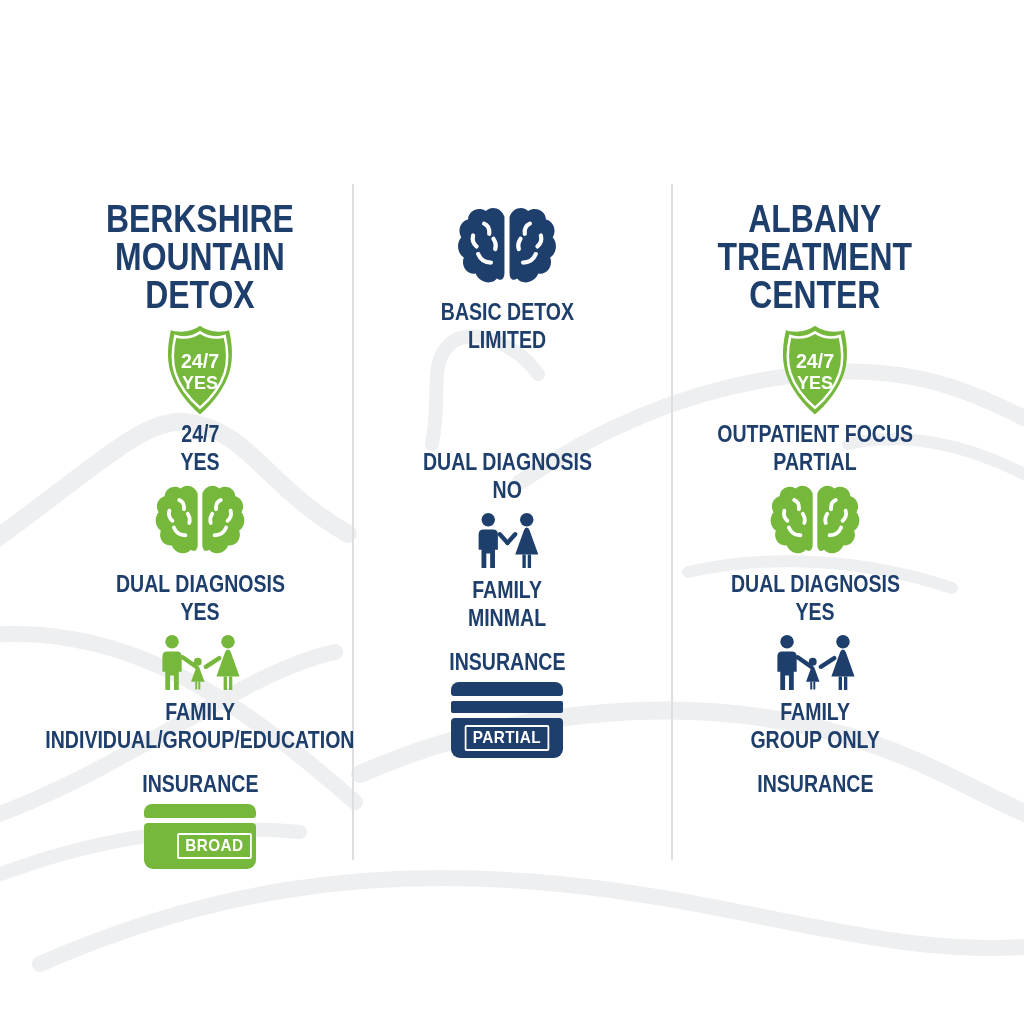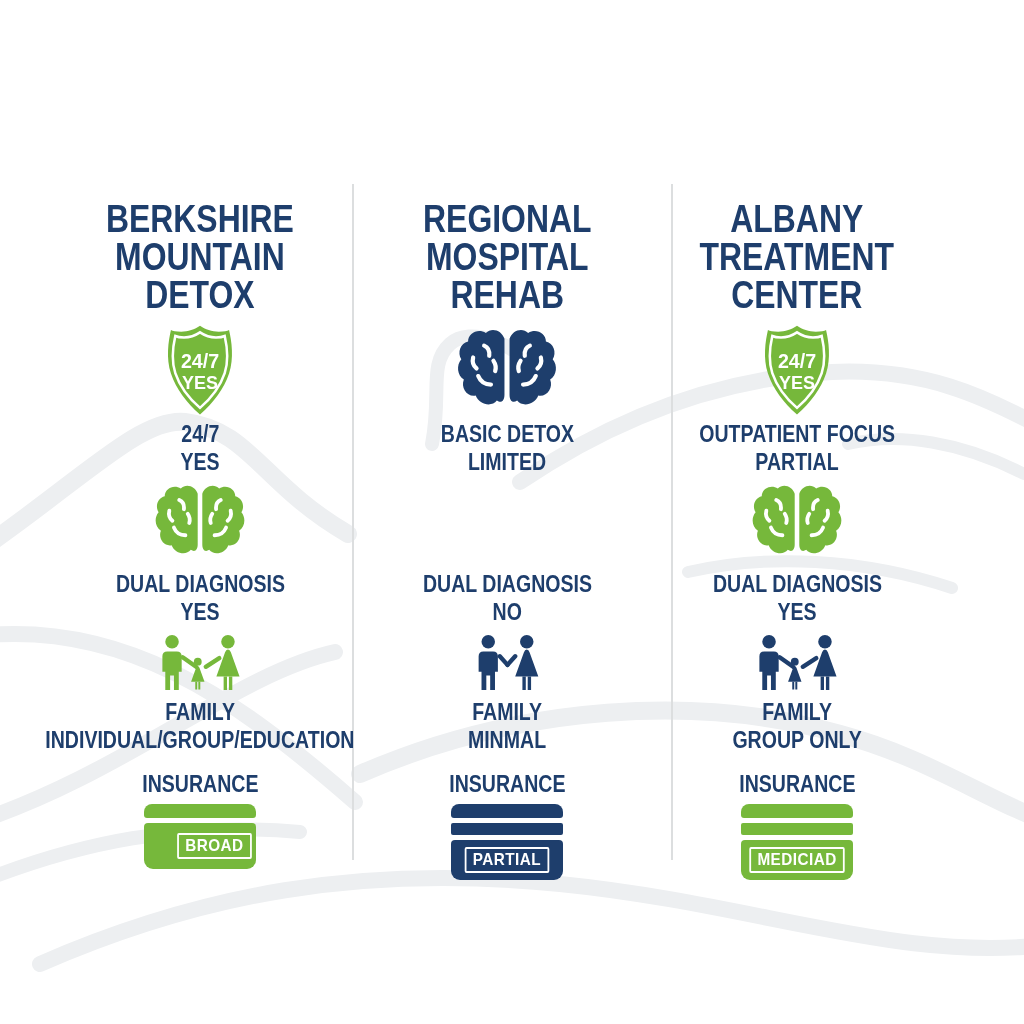--- a/index.html
+++ b/index.html
@@ -133,25 +133,20 @@
       <div class="card green-card">
         <div class="stripe"></div>
         <div class="body body-tall">
           <span class="card-label">BROAD</span>
         </div>
       </div>
     </div>
   </div>
 
   <div class="column" style="left:357px">
-    <div class="title">
-      <div class="title-line">REGIONAL</div>
-      <div class="title-line">MOSPITAL</div>
-      <div class="title-line">REHAB</div>
-    </div>
     <div class="slot top-icon-slot">
       <svg class="navy-ic" width="102" height="88" viewBox="0 0 120 104">
         <use href="#half-brain"></use>
         <use href="#half-brain" transform="translate(120 0) scale(-1 1)"></use>
       </svg>
     </div>
     <div class="feat">BASIC DETOX</div>
     <div class="feat">LIMITED</div>
     <div class="slot mid-icon-slot"></div>
     <div class="feat">DUAL DIAGNOSIS</div>
@@ -172,21 +167,21 @@
       <div class="card navy-card">
         <div class="stripe"></div>
         <div class="band"></div>
         <div class="body body-short">
           <span class="card-label">PARTIAL</span>
         </div>
       </div>
     </div>
   </div>
 
-  <div class="column" style="left:647px">
+  <div class="column" style="left:665px">
     <div class="title">
       <div class="title-line">ALBANY</div>
       <div class="title-line">TREATMENT</div>
       <div class="title-line">CENTER</div>
     </div>
     <div class="slot top-icon-slot">
       <svg width="86" height="94" viewBox="0 0 100 110">
         <use href="#shield-badge"></use>
         <text class="shield-text" x="50" y="52" font-size="23" text-anchor="middle">24/7</text>
         <text class="shield-text" x="50" y="76" font-size="21" text-anchor="middle">YES</text>
@@ -208,24 +203,15 @@
         <line x1="38" y1="26" x2="52" y2="36" stroke="currentColor" stroke-width="4.5" stroke-linecap="round"></line>
         <line x1="76" y1="27" x2="62" y2="36" stroke="currentColor" stroke-width="4.5" stroke-linecap="round"></line>
         <use href="#person-female" transform="translate(45,26) scale(0.58)"></use>
         <use href="#person-female" transform="translate(70,2)"></use>
       </svg>
     </div>
     <div class="feat">FAMILY</div>
     <div class="feat">GROUP ONLY</div>
     <div class="spacer"></div>
     <div class="feat insurance">INSURANCE</div>
-    <div class="slot card-slot">
-      <div class="card green-card">
-        <div class="stripe"></div>
-        <div class="band"></div>
-        <div class="body body-short">
-          <span class="card-label">MEDICIAD</span>
-        </div>
-      </div>
-    </div>
   </div>
 
 </div>
 
 </body></html>

